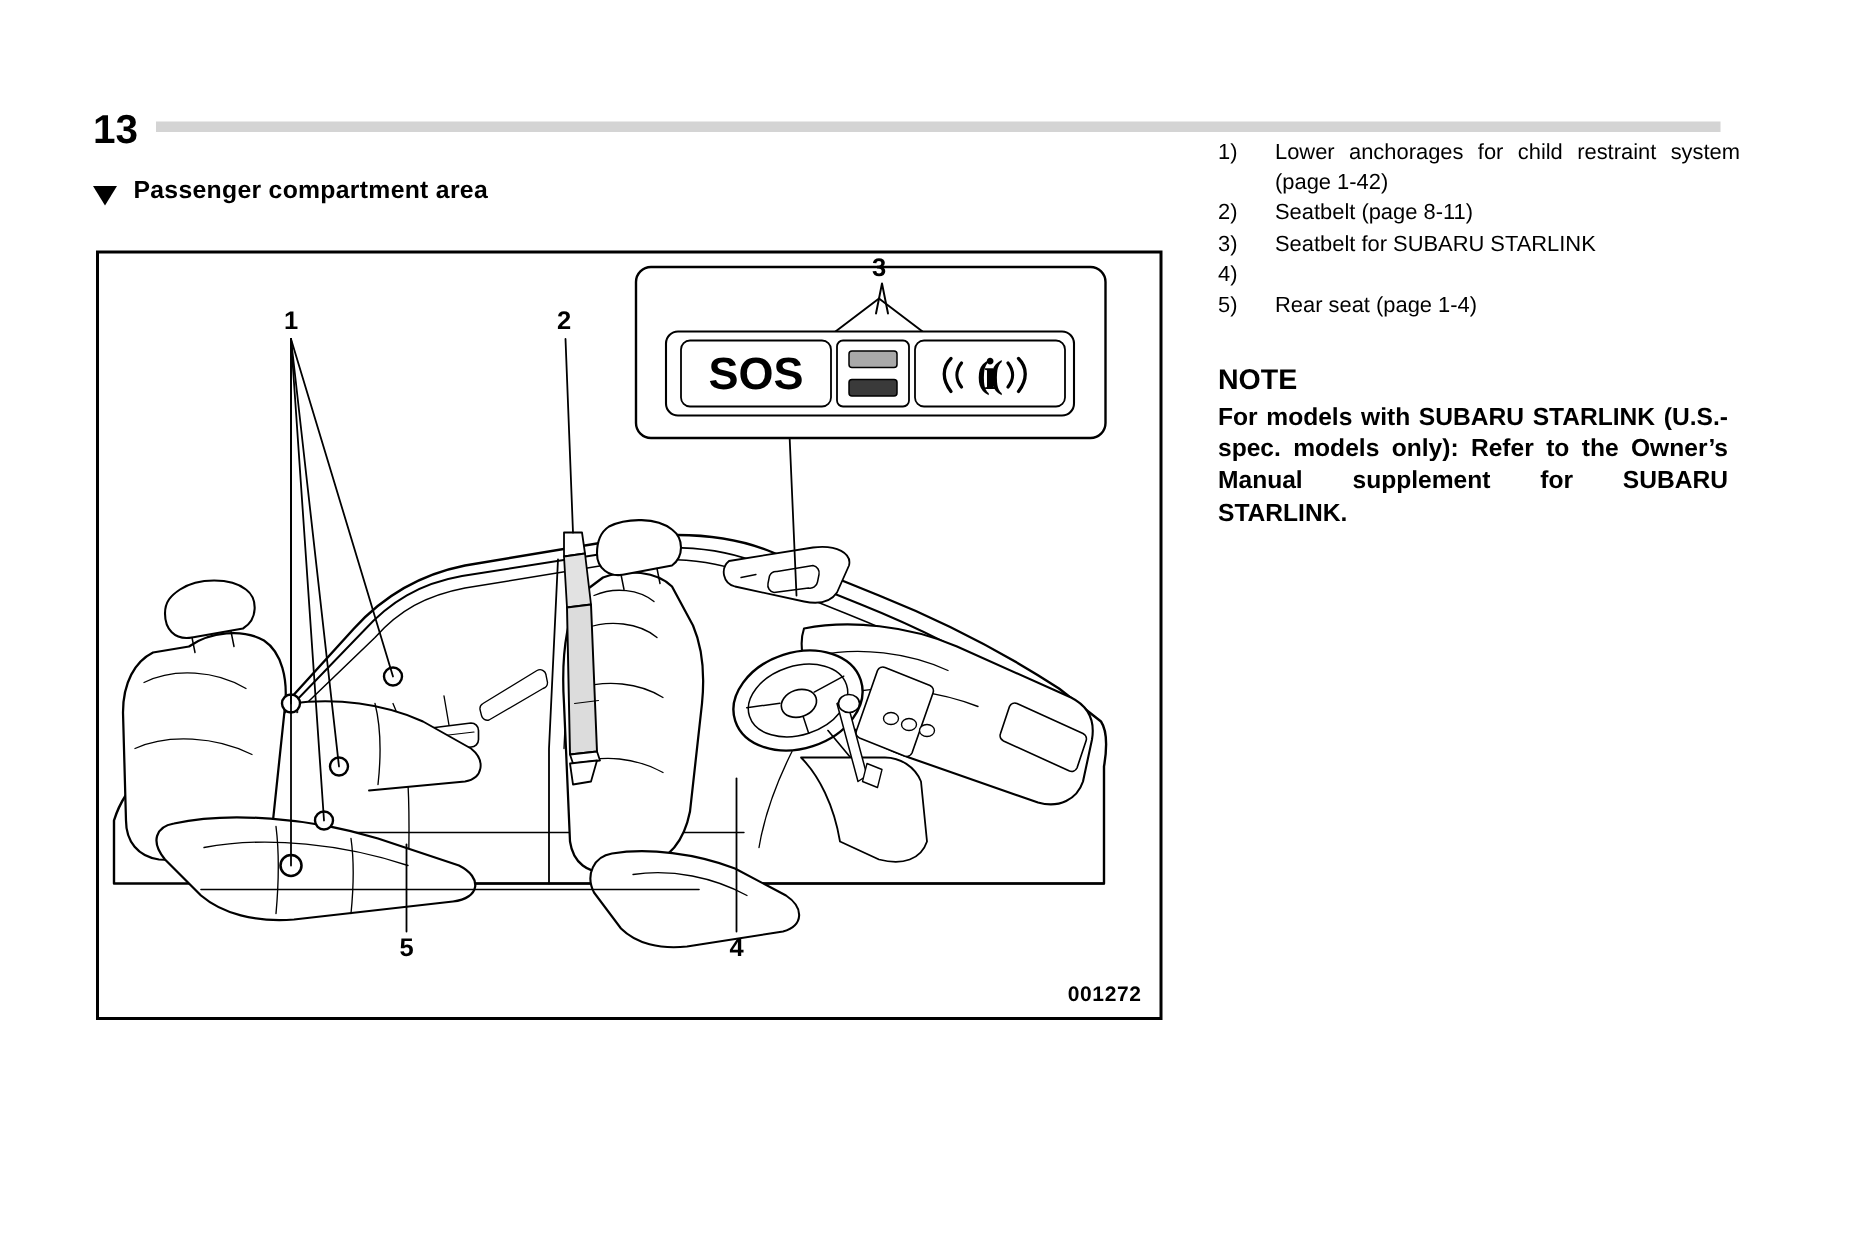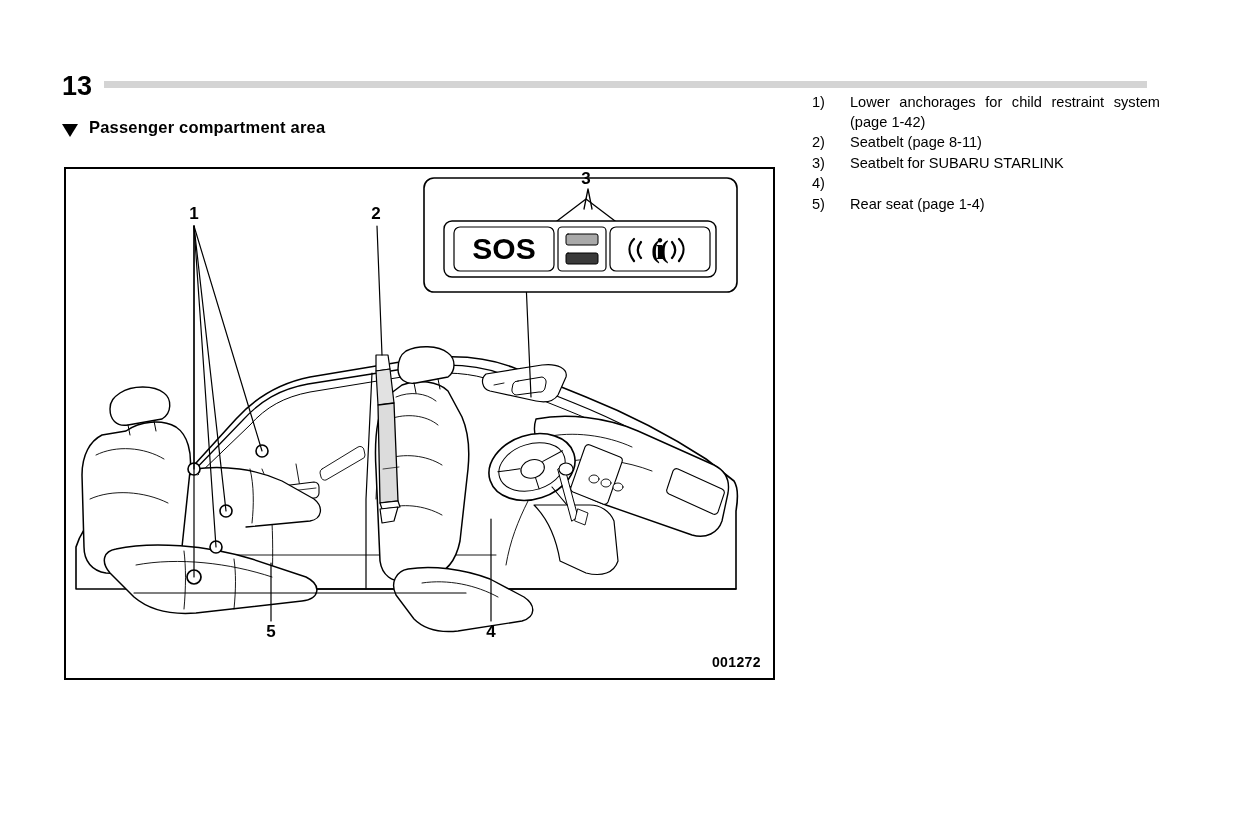--- a/index.html
+++ b/index.html
@@ -338,13 +338,17 @@
     </li>
     <li class="legend-item">
       <span class="legend-num">4)</span>
     </li>
     <li class="legend-item">
       <span class="legend-num">5)</span>
       <span class="legend-text">Rear seat (page 1-4)</span>
     </li>
   </ul>
 
+  <div id="note-block">
+    <div id="note-heading">NOTE</div>
+    <div id="note-text">For models with SUBARU STARLINK (U.S.-spec. models only): Refer to the Owner’s Manual supplement for SUBARU STARLINK.</div>
+  </div>
 </div>
 
 </body></html>

